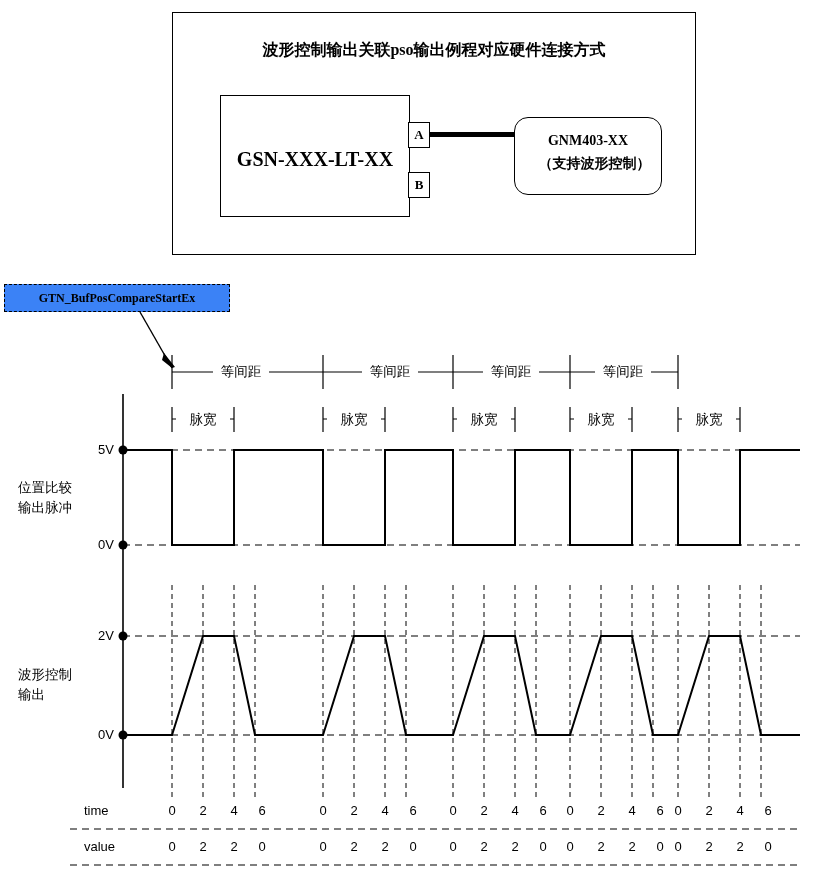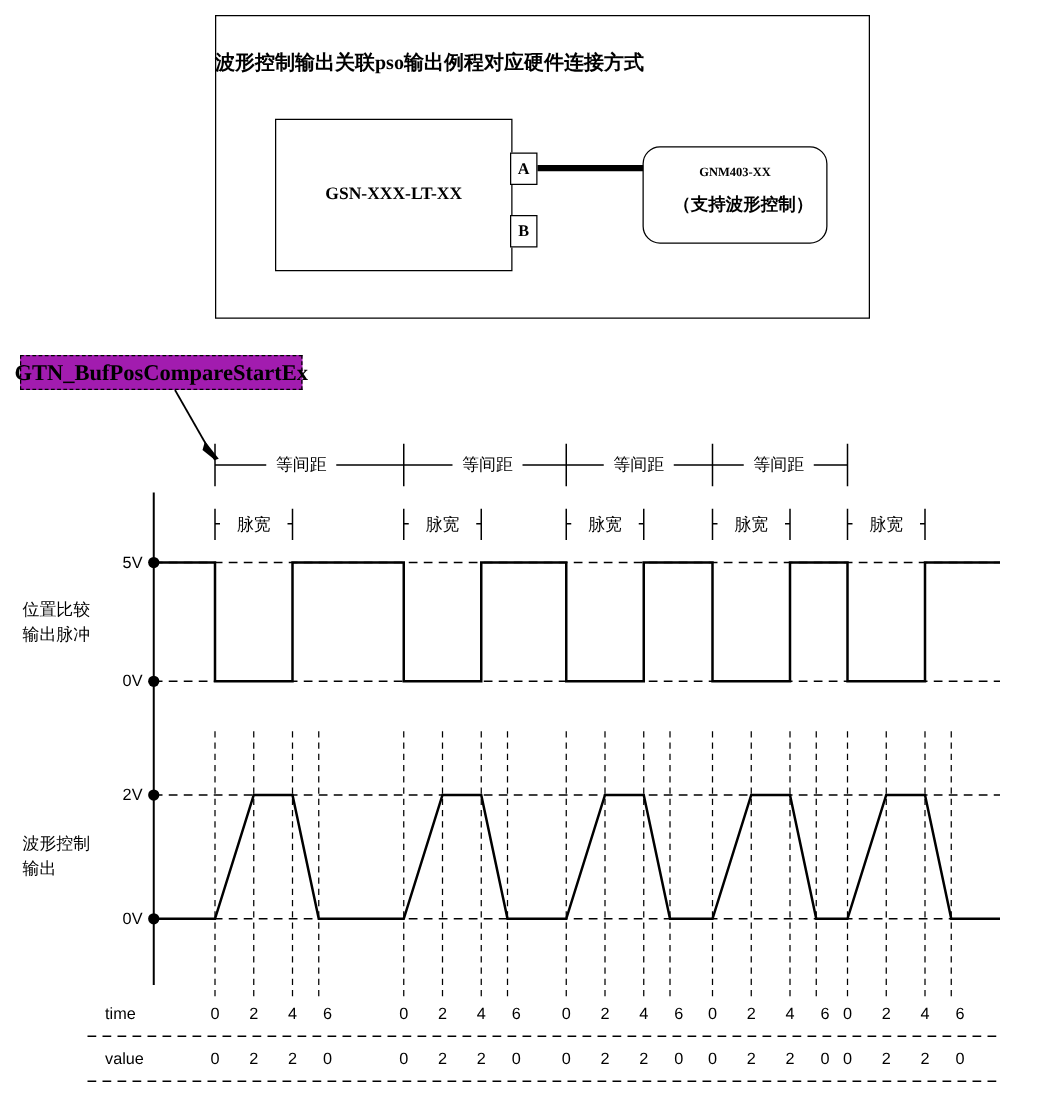--- a/index.html
+++ b/index.html
@@ -1,30 +1,30 @@
 <!DOCTYPE html>
 <html><head>
 <meta charset="utf-8">
 <style>
   html,body{margin:0;padding:0;background:#ffffff;}
   body{width:834px;height:874px;font-family:"Liberation Sans","DejaVu Sans",sans-serif;color:#000;position:relative;overflow:hidden;}
   .abs{position:absolute;}
   
   #hw-panel{left:172px;top:12px;width:524px;height:243px;border:1.5px solid #000;box-sizing:border-box;background:#fff;}
-  #hw-title{left:172px;top:40px;width:524px;text-align:left;font-weight:bold;font-size:16px;font-family:"Liberation Serif","DejaVu Serif",serif;}
+  #hw-title{left:172px;top:40px;width:524px;text-align:center;font-weight:bold;font-size:16px;font-family:"Liberation Serif","DejaVu Serif",serif;}
   #ctrl-box{left:220px;top:95px;width:190px;height:122px;border:1.5px solid #000;box-sizing:border-box;background:#fff;}
-  #ctrl-label{left:220px;top:148px;width:190px;text-align:center;font-weight:bold;font-size:14px;font-family:"Liberation Serif","DejaVu Serif",serif;}
+  #ctrl-label{left:220px;top:148px;width:190px;text-align:center;font-weight:bold;font-size:20px;font-family:"Liberation Serif","DejaVu Serif",serif;}
   #port-a{left:408px;top:122px;width:22px;height:26px;border:1.5px solid #000;box-sizing:border-box;background:#fff;display:flex;align-items:center;justify-content:center;font-size:13px;font-weight:bold;font-family:"Liberation Serif","DejaVu Serif",serif;}
   #port-b{left:408px;top:172px;width:22px;height:26px;border:1.5px solid #000;box-sizing:border-box;background:#fff;display:flex;align-items:center;justify-content:center;font-size:13px;font-weight:bold;font-family:"Liberation Serif","DejaVu Serif",serif;}
   #cable{left:430px;top:132px;width:86px;height:5px;background:#000;}
   #drive-box{left:514px;top:117px;width:148px;height:78px;border:1.5px solid #000;border-radius:14px;box-sizing:border-box;background:#fff;}
-  #drive-l1{left:514px;top:133px;width:148px;text-align:center;font-weight:bold;font-size:10px;font-family:"Liberation Serif","DejaVu Serif",serif;}
+  #drive-l1{left:514px;top:133px;width:148px;text-align:center;font-weight:bold;font-size:14px;font-family:"Liberation Serif","DejaVu Serif",serif;}
   #drive-l2{left:514px;top:155px;width:161px;text-align:center;font-weight:bold;font-size:14px;font-family:"Liberation Serif","DejaVu Serif",serif;}
   
-  #callout{left:16px;top:284px;width:226px;height:28px;border:1.5px dashed #000;box-sizing:border-box;background:#a21caf;display:flex;align-items:center;justify-content:center;font-weight:bold;font-size:18px;font-family:"Liberation Serif","DejaVu Serif",serif;}
+  #callout{left:4px;top:284px;width:226px;height:28px;border:1.5px dashed #000;box-sizing:border-box;background:#3b82f6;display:flex;align-items:center;justify-content:center;font-weight:bold;font-size:12px;font-family:"Liberation Serif","DejaVu Serif",serif;}
   
   #wave-svg{left:0;top:255px;}
   .lbl{font-size:13px;font-family:"Liberation Sans","DejaVu Sans",sans-serif;}
   .lbl-cn{font-size:13.5px;font-family:"Liberation Serif","DejaVu Serif",serif;}
   .axis-lbl{font-size:13px;font-family:"Liberation Sans","DejaVu Sans",sans-serif;}
   .sect-lbl{font-size:13.5px;font-family:"Liberation Serif","DejaVu Serif",serif;}
   .num{font-size:13px;font-family:"Liberation Sans","DejaVu Sans",sans-serif;}
 </style>
 </head>
 <body>

